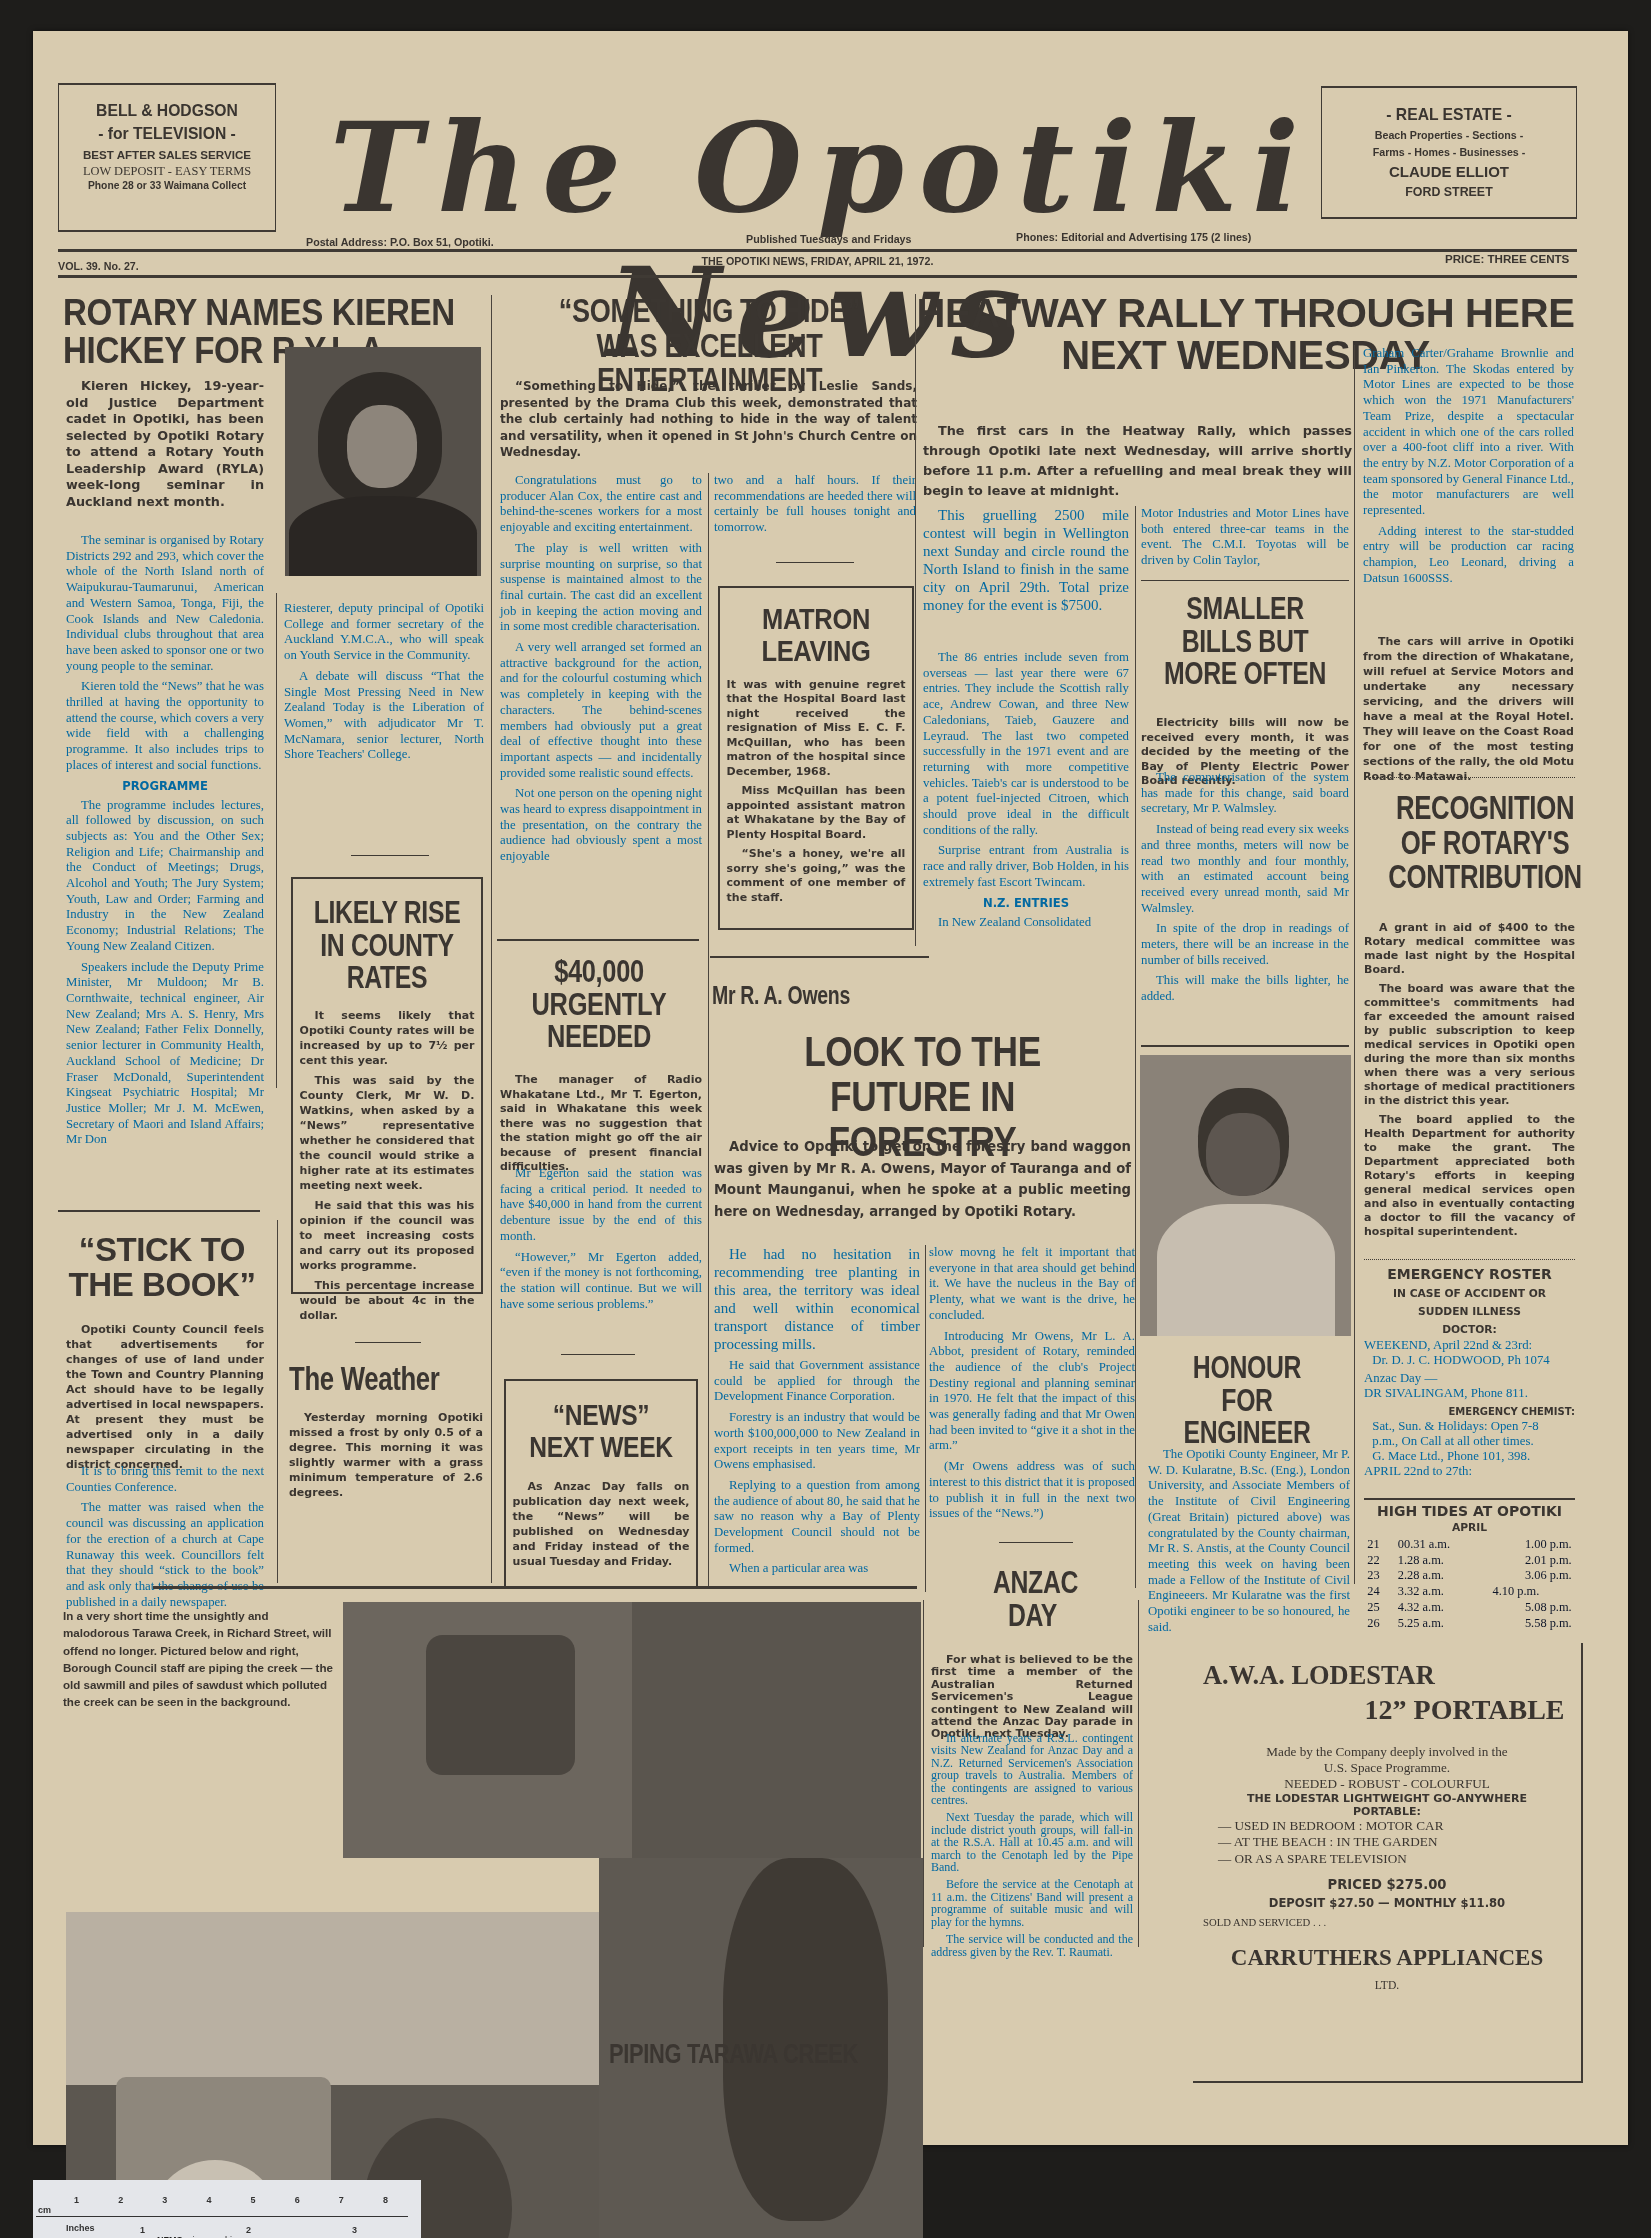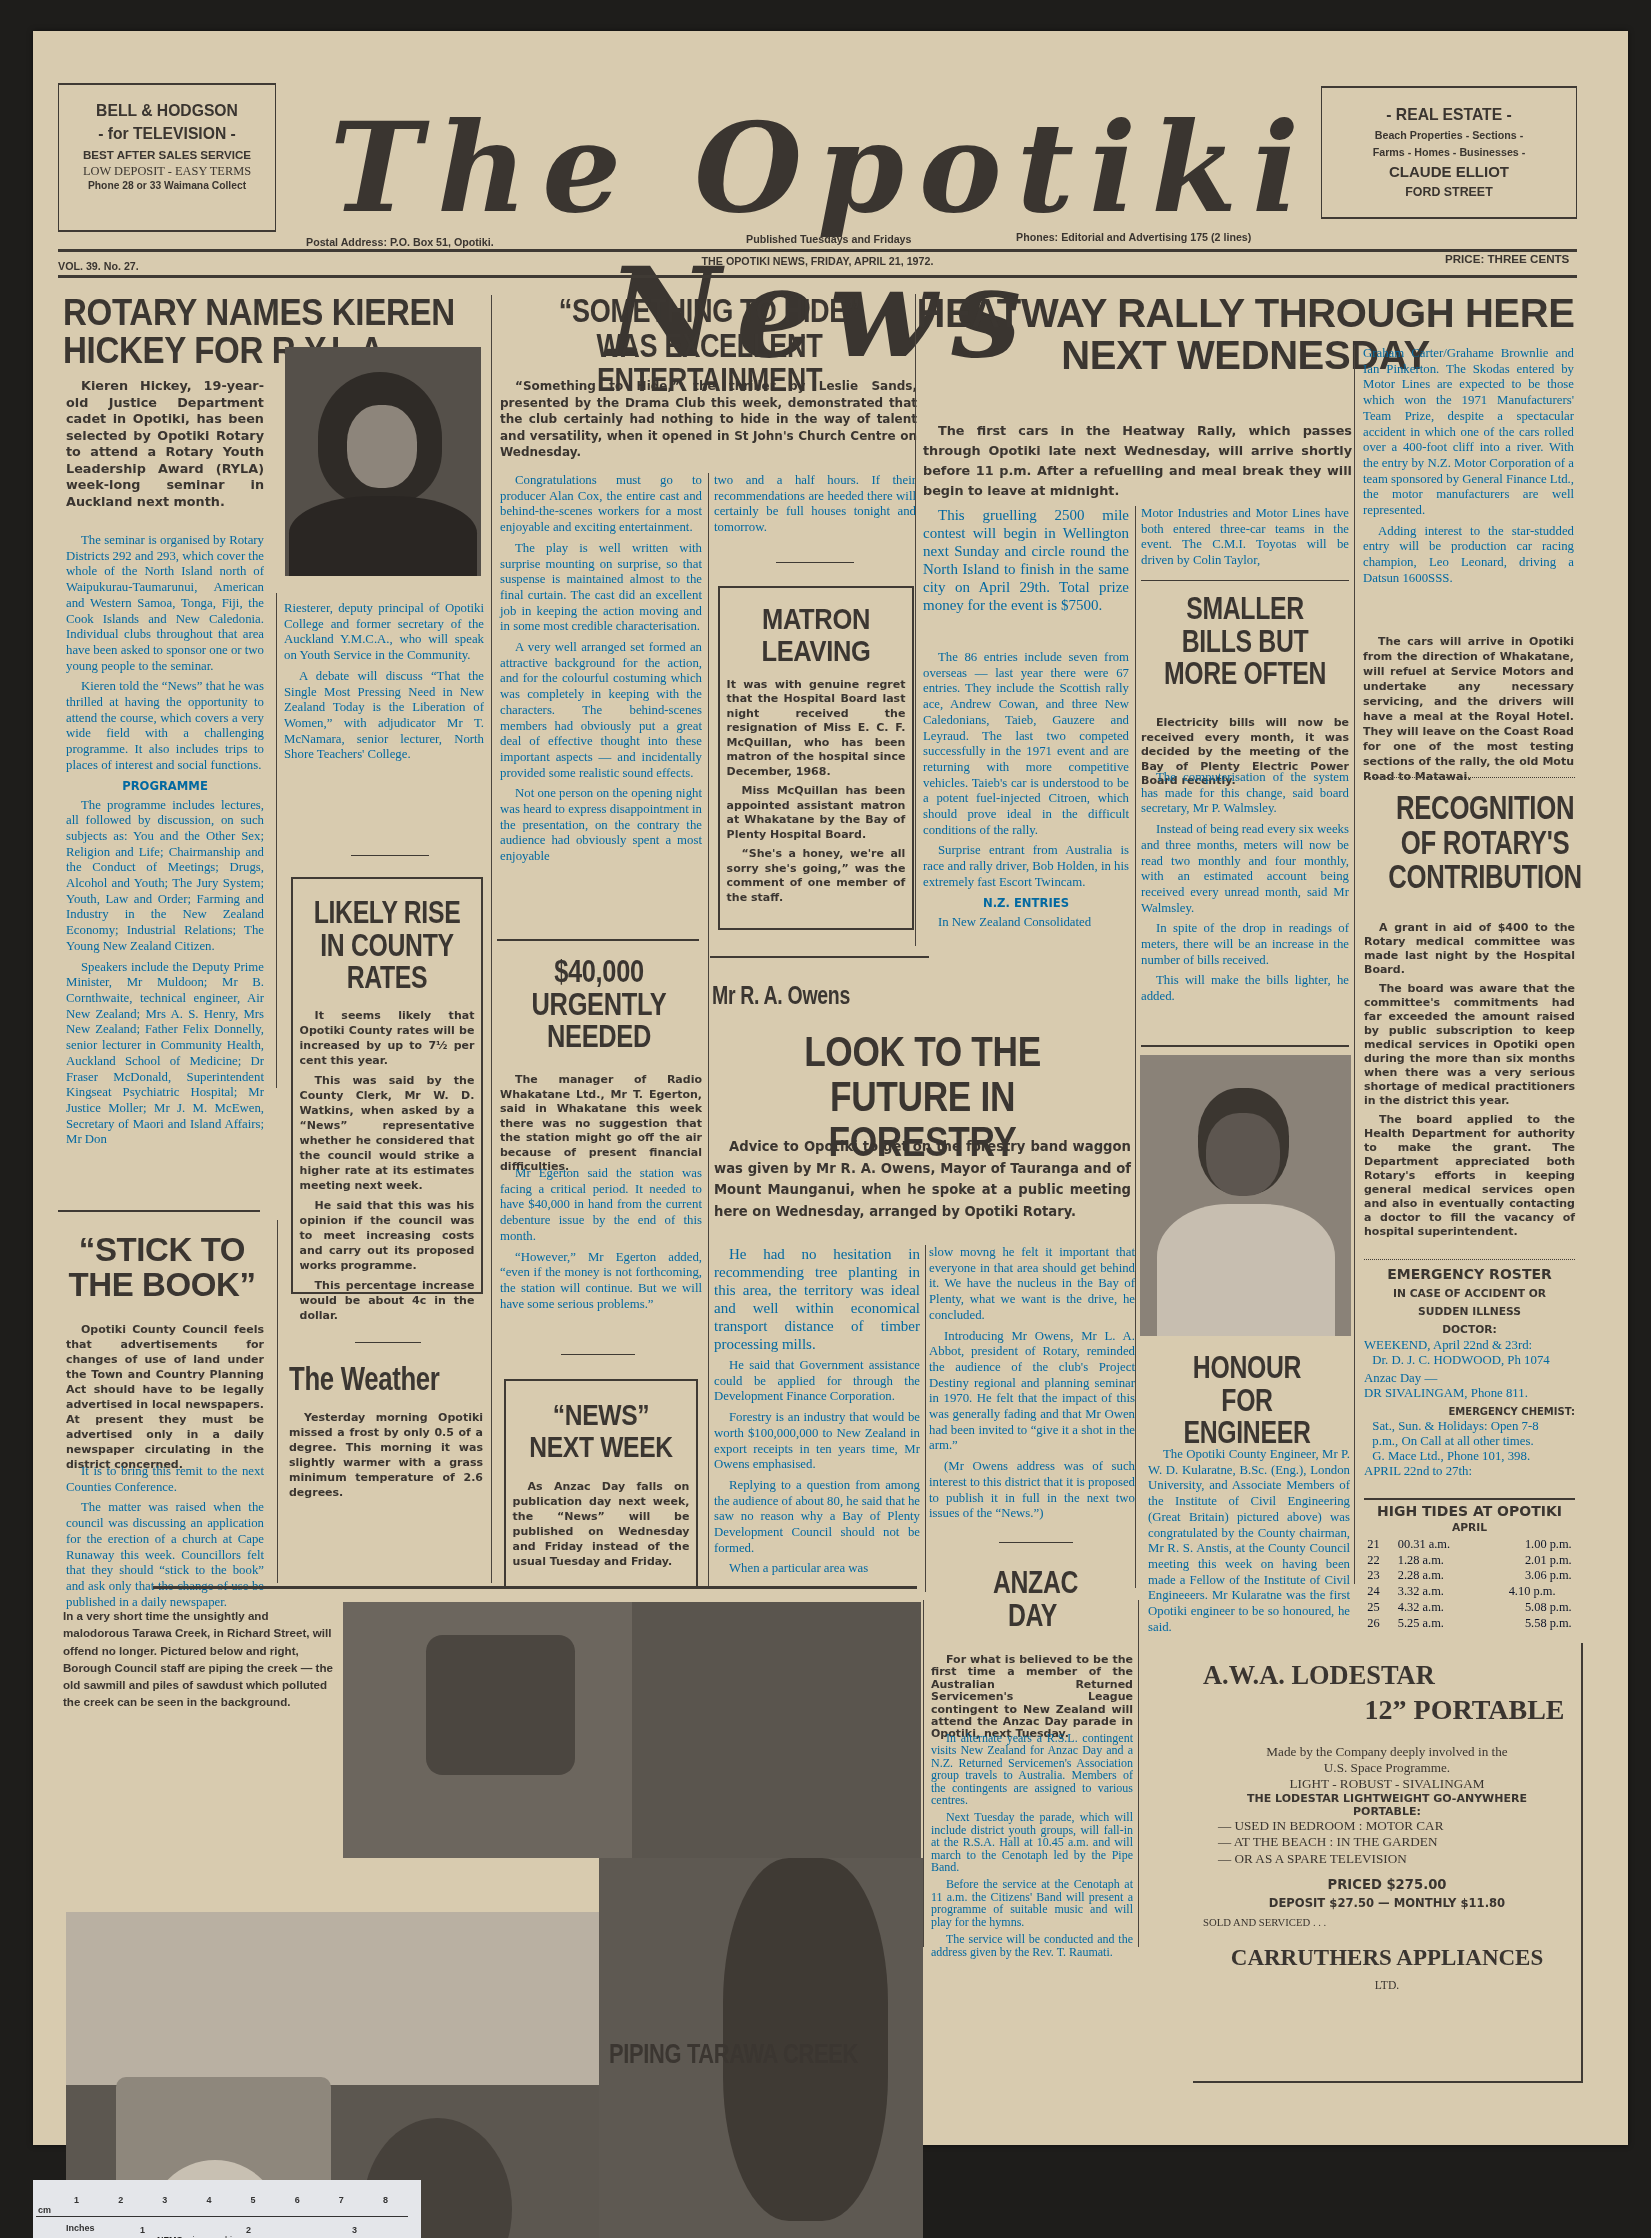--- a/index.html
+++ b/index.html
@@ -238,21 +238,21 @@
             <td style="text-align:right">2.01 p.m.</td>
           </tr>
         <tr>
             <td>23</td>
             <td>2.28 a.m.</td>
             <td style="text-align:right">3.06 p.m.</td>
           </tr>
         <tr>
             <td>24</td>
             <td>3.32 a.m.</td>
-            <td style="text-align:center">4.10 p.m.</td>
+            <td style="text-align:left">4.10 p.m.</td>
           </tr>
         <tr>
             <td>25</td>
             <td>4.32 a.m.</td>
             <td style="text-align:right">5.08 p.m.</td>
           </tr>
         <tr>
             <td>26</td>
             <td>5.25 a.m.</td>
             <td style="text-align:right">5.58 p.m.</td>
@@ -321,21 +321,21 @@
   <div class="photo" style="left:566px;top:1827px;width:324px;height:426px;background:#5e5952;">
     <div style="position:absolute;left:124px;top:0;width:165px;height:363px;border-radius:40%;background:#3f3a34;"></div>
   </div>
   <div class="abs hl" style="left:576px;top:2008px;font-size:28px;"><span class="cond">PIPING TARAWA CREEK</span></div>
 
   <div class="box" style="left:1160px;top:1612px;width:388px;height:438px;border-top:none;border-left:none;">
     <div style="font-family:'Liberation Serif',serif;font-weight:bold;font-size:26.4px;margin:16.5px 0 0 10px;">A.W.A. LODESTAR</div>
     <div style="font-family:'Liberation Serif',serif;font-weight:bold;font-size:28px;text-align:right;margin:3.3px 16.5px 0 0;">12” PORTABLE</div>
     <div class="center" style="font-family:'Liberation Serif',serif;font-size:13.2px;margin-top:18px;">Made by the Company deeply involved in the</div>
     <div class="center" style="font-family:'Liberation Serif',serif;font-size:13.2px;">U.S. Space Programme.</div>
-    <div class="center" style="font-family:'Liberation Serif',serif;font-size:13.2px;">LIGHT - ROBUST - SIVALINGAM</div>
+    <div class="center" style="font-family:'Liberation Serif',serif;font-size:13.2px;">NEEDED - ROBUST - COLOURFUL</div>
     <div class="center" style="font-family:'DejaVu Sans',sans-serif;font-weight:bold;font-size:11px;">THE LODESTAR LIGHTWEIGHT GO-ANYWHERE</div>
     <div class="center" style="font-family:'DejaVu Sans',sans-serif;font-weight:bold;font-size:11px;">PORTABLE:</div>
     <div style="font-family:'Liberation Serif',serif;font-size:13.2px;padding-left:25px;line-height:16.5px;">
       <div>— USED IN BEDROOM : MOTOR CAR</div>
       <div>— AT THE BEACH : IN THE GARDEN</div>
       <div>— OR AS A SPARE TELEVISION</div>
     </div>
     <div class="center" style="font-family:'DejaVu Sans',sans-serif;font-weight:bold;font-size:13.2px;margin-top:10px;">PRICED $275.00</div>
     <div class="center" style="font-family:'DejaVu Sans',sans-serif;font-weight:bold;font-size:11.6px;margin-top:3.3px;">DEPOSIT $27.50 — MONTHLY $11.80</div>
     <div style="font-family:'Liberation Serif',serif;font-size:10.7px;margin:6.6px 0 0 10px;">SOLD AND SERVICED . . .</div>

